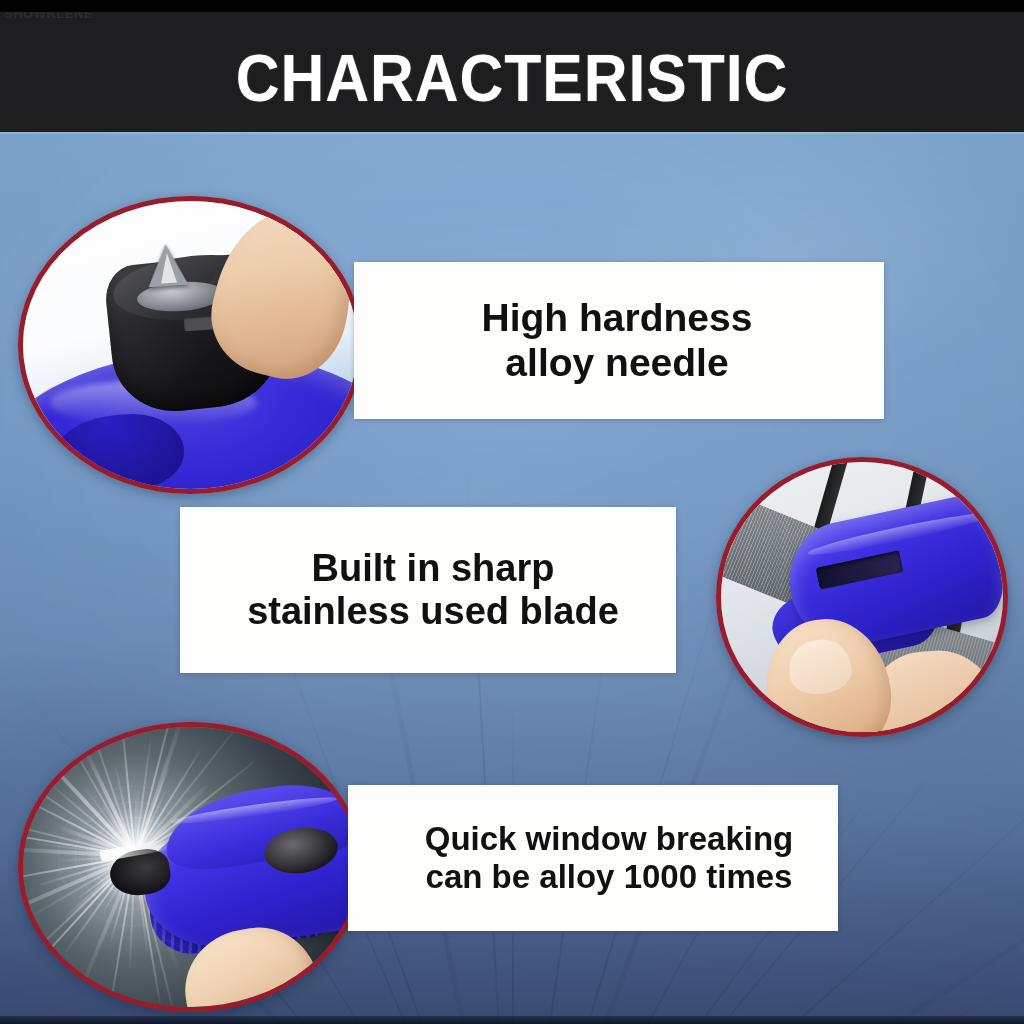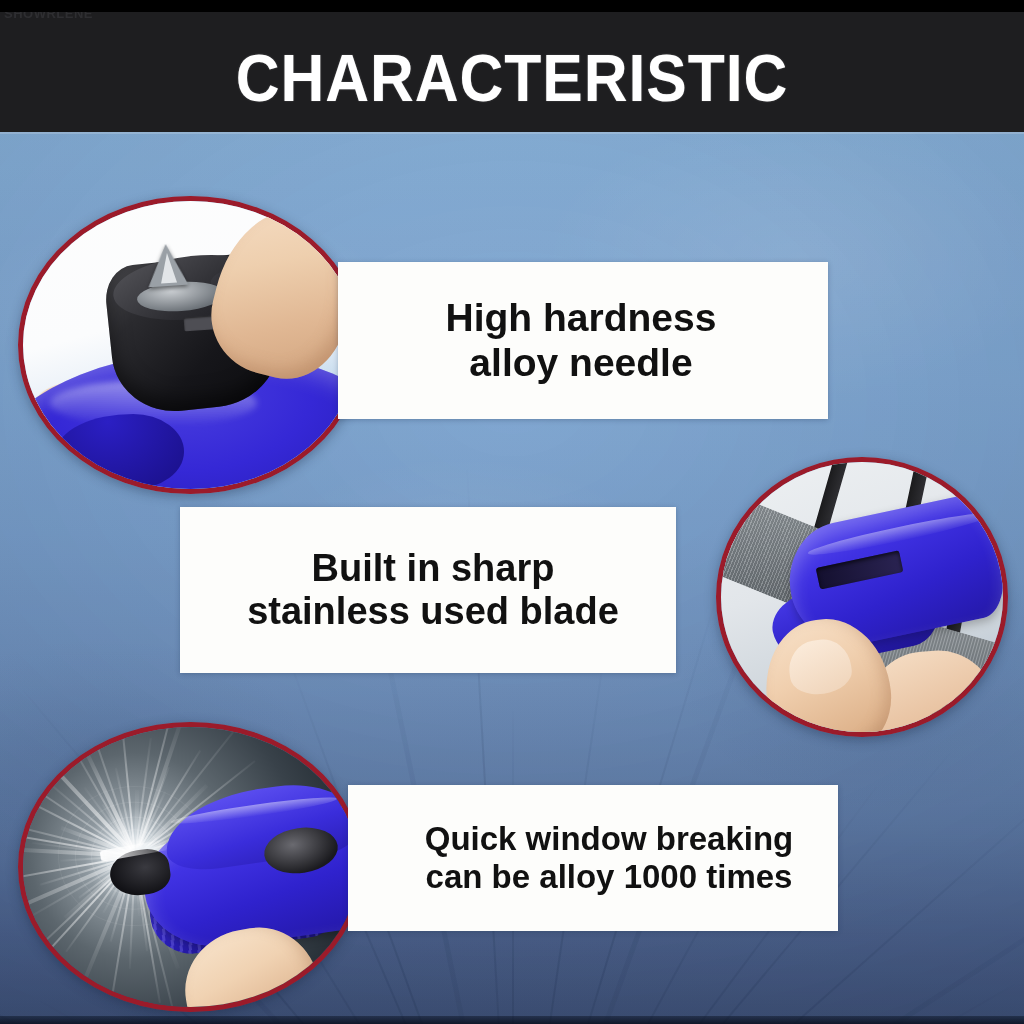--- a/index.html
+++ b/index.html
@@ -123,21 +123,21 @@
   }
   .panel-text {
     color: #111111;
     font-family: "Liberation Sans", sans-serif;
     font-weight: bold;
     line-height: 1.14;
     white-space: pre-line;
   }
 
   
-  .panel-1 { left: 338px; top: 262px; width: 490px; height: 157px; }
+  .panel-1 { left: 354px; top: 262px; width: 530px; height: 157px; }
   .panel-1 .panel-text {
     font-size: 39px;
     text-align: center;
     padding-left: 52px;
     padding-right: 56px;
   }
 
   
   .panel-2 { left: 180px; top: 507px; width: 496px; height: 166px; }
   .panel-2 .panel-text {

